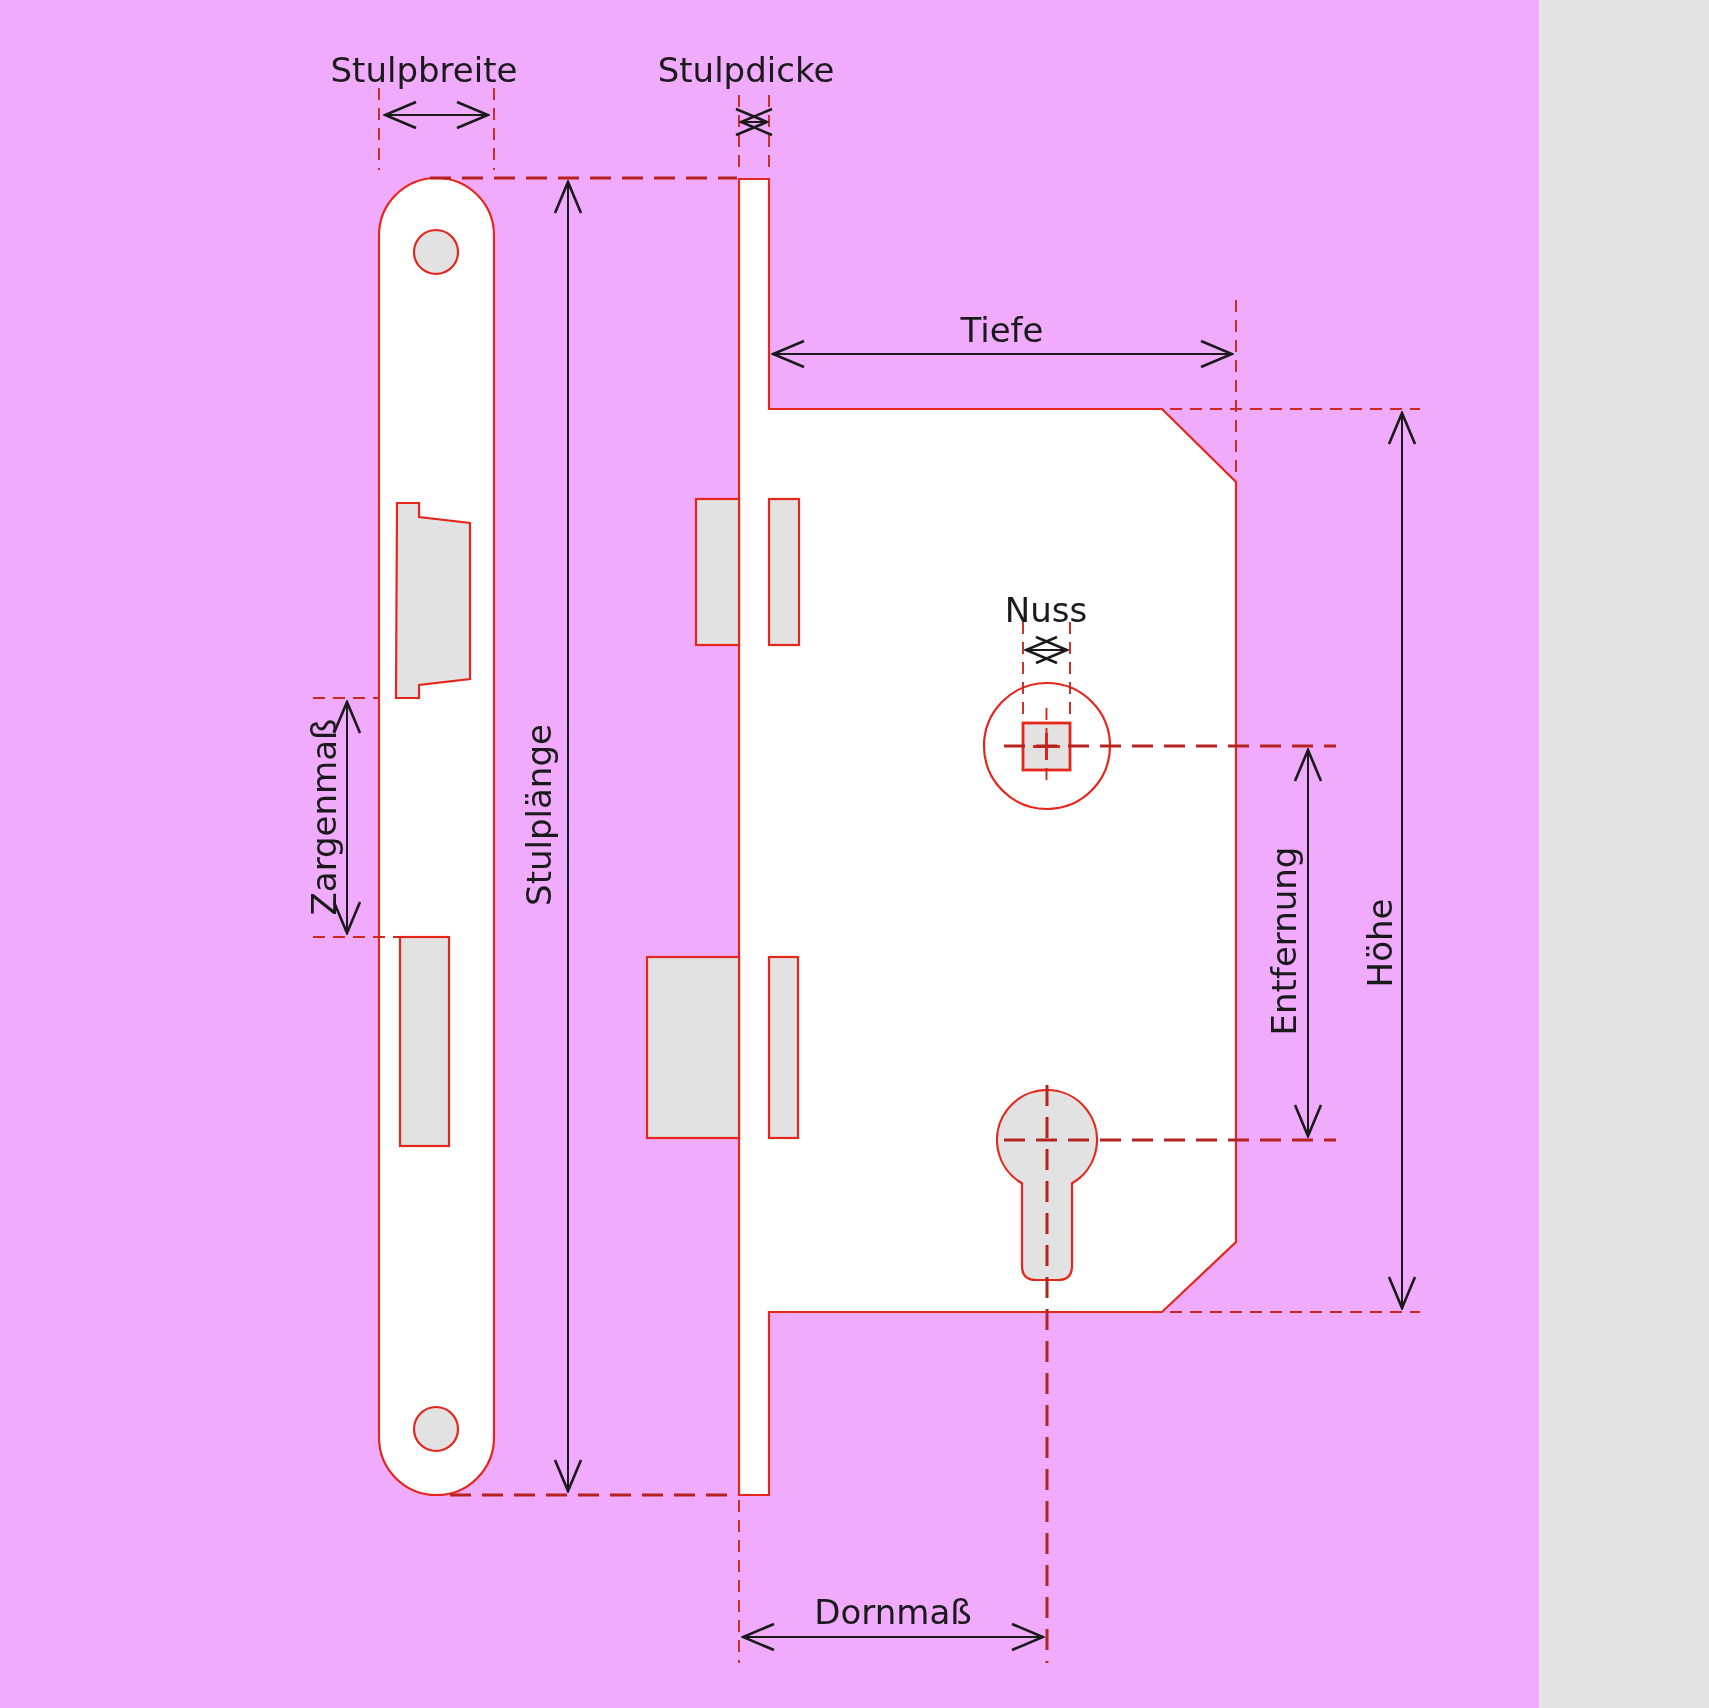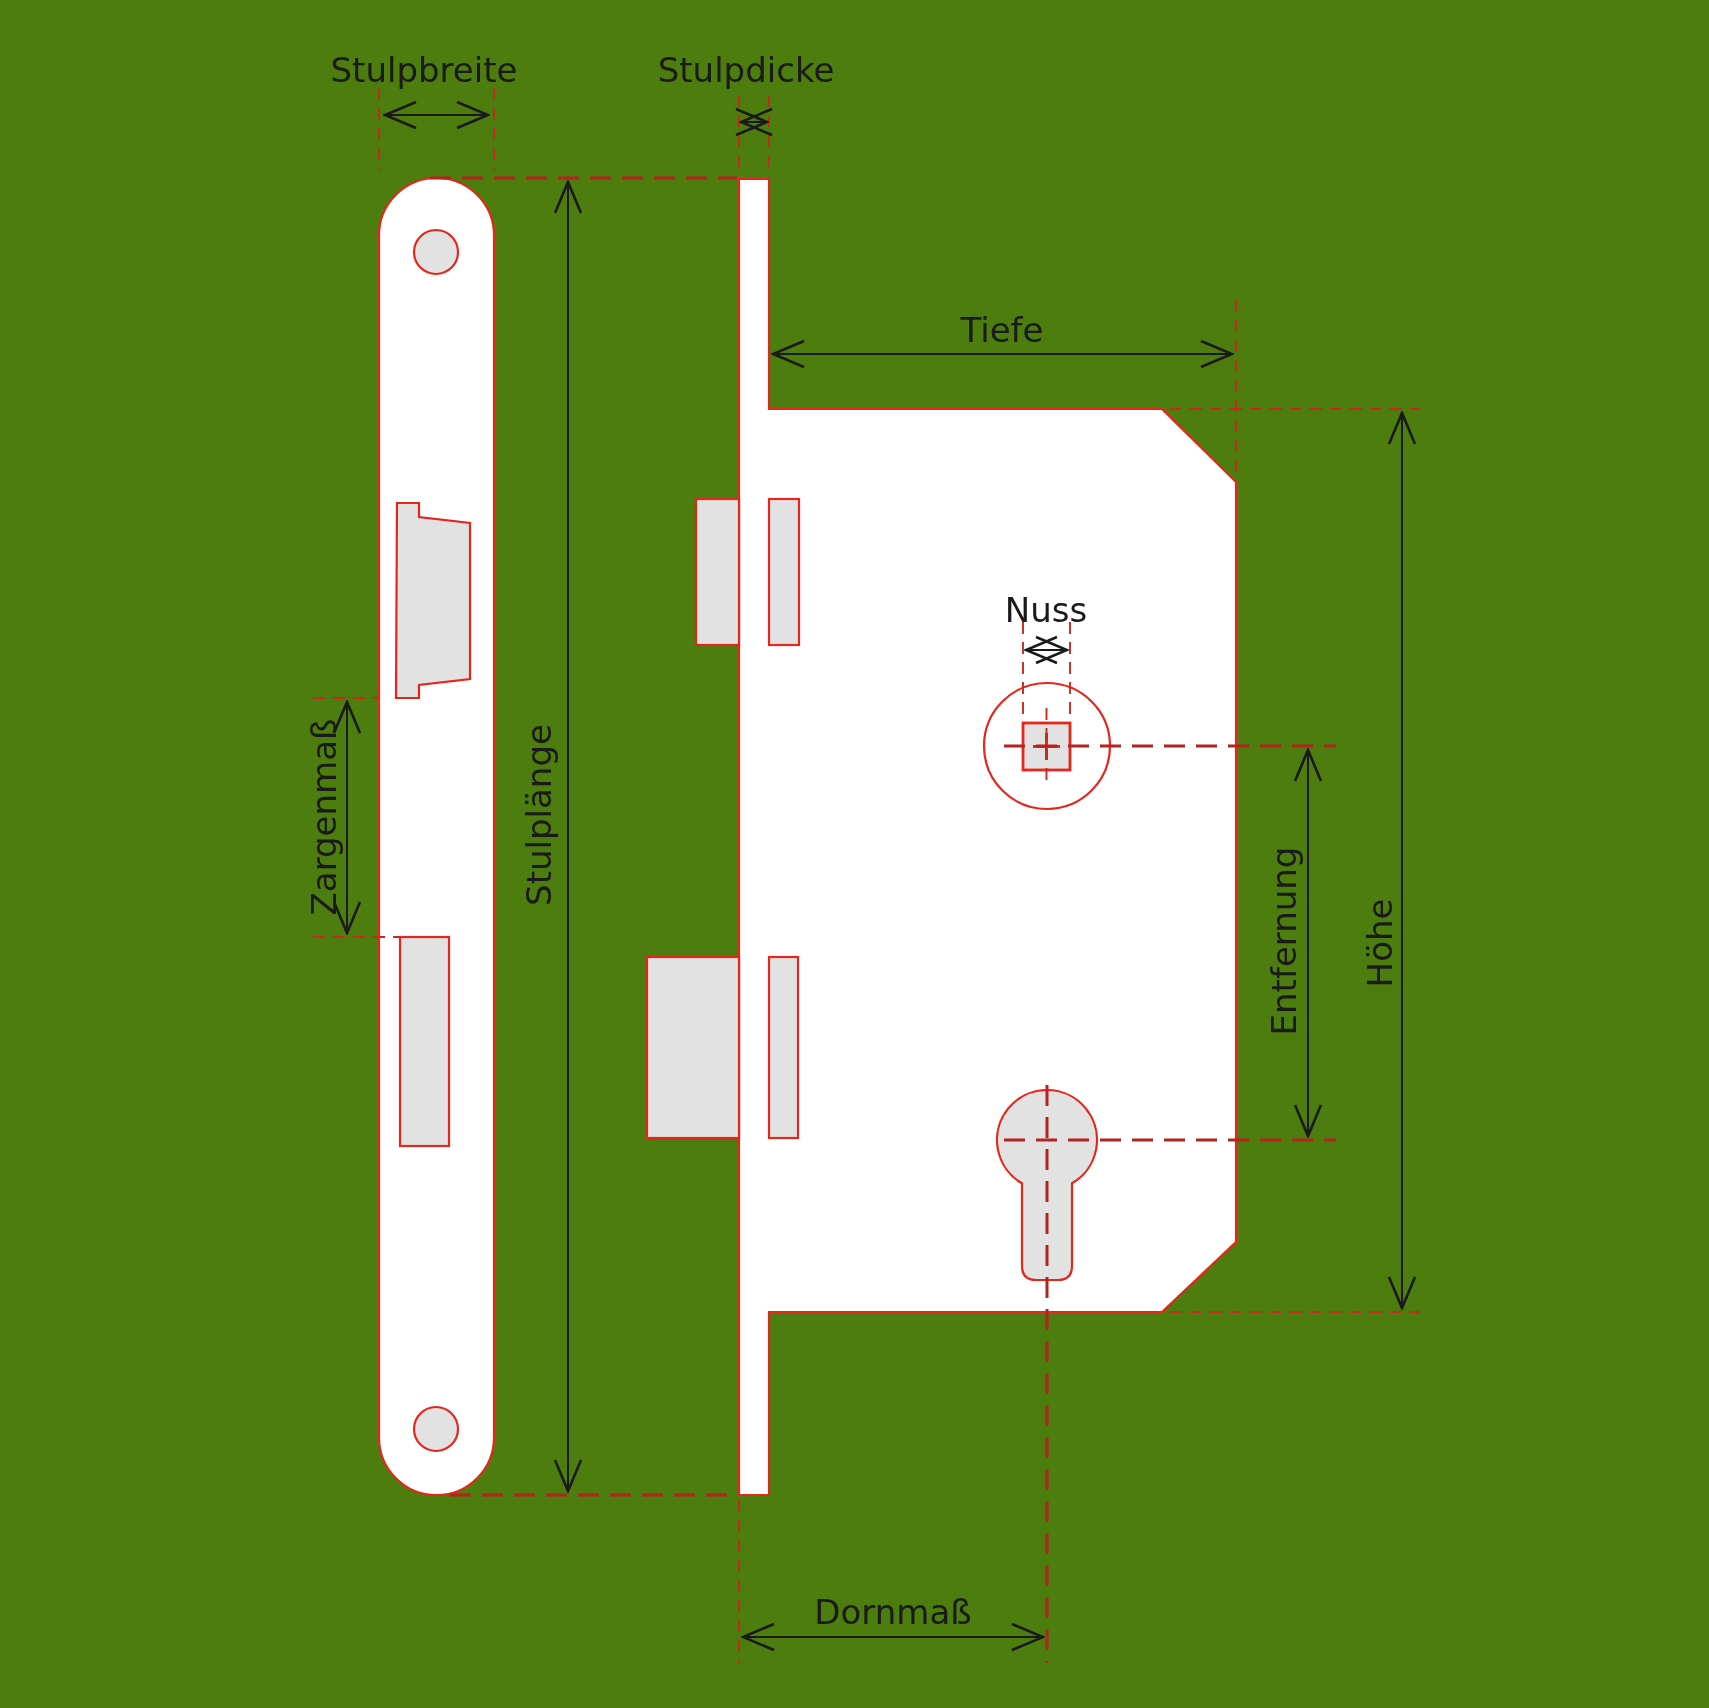--- a/index.html
+++ b/index.html
@@ -1,16 +1,16 @@
 <!DOCTYPE html>
 <html><head>
 <meta charset="utf-8">
 <style>
   html,body{margin:0;padding:0;background:#e4e4e4;}
-  .stage{position:relative;width:1709px;height:1708px;background:#4d7c0f;overflow:hidden;}
+  .stage{position:relative;width:1539px;height:1708px;background:#f0abfc;overflow:hidden;}
   svg{display:block;}
   .lbl{font-family:"DejaVu Sans","Liberation Sans",sans-serif;font-size:34px;fill:#1a1a1a;}
   .dim{stroke:#1a1a1a;stroke-width:2;fill:none;}
   .red{stroke:#e5261b;stroke-width:2.2;}
   .redthick{stroke:#e5261b;stroke-width:2.8;}
   .ext{stroke:#c9291f;stroke-width:1.9;stroke-dasharray:12 8;fill:none;}
   .ctr{stroke:#b5231e;stroke-width:3;stroke-dasharray:21 11;fill:none;}
   .fillwhite{fill:#ffffff;}
   .fillhole{fill:#e2e2e2;}
 </style>

